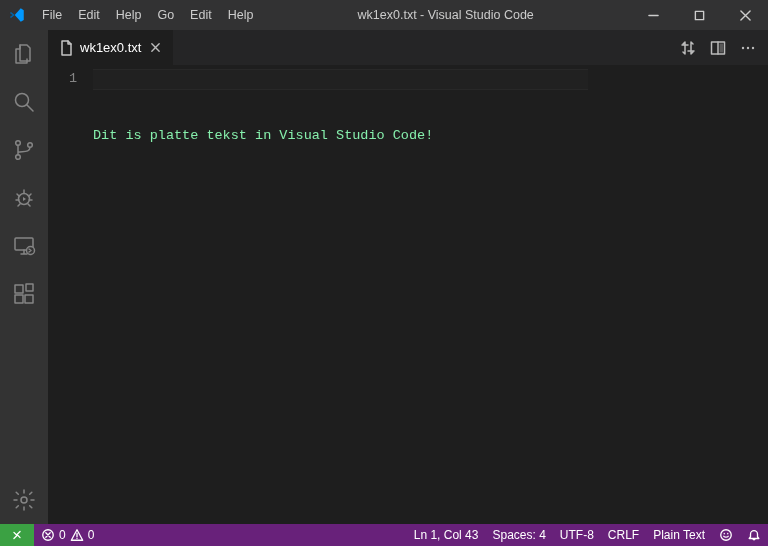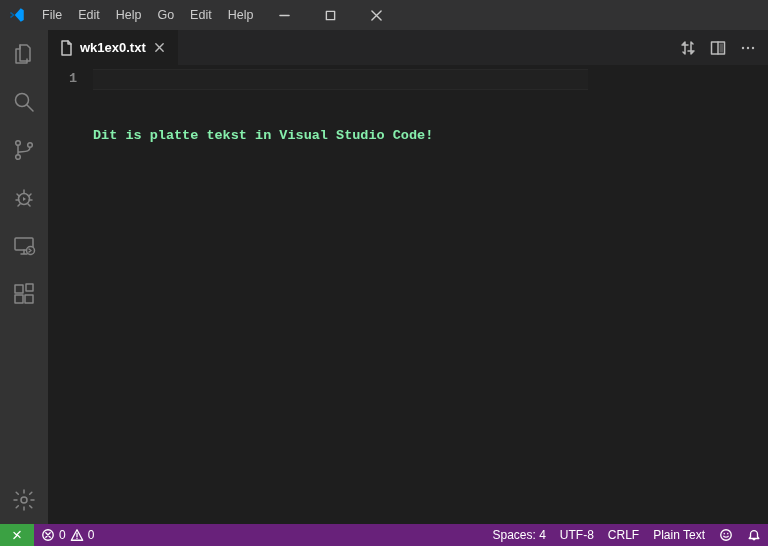--- a/index.html
+++ b/index.html
@@ -10,21 +10,21 @@
   .titlebar { height: 30px; background: #323233; display: flex; align-items: center; color: #cccccc; }
   .titlebar .logo { width: 34px; display:flex; align-items:center; justify-content:center; }
   .titlebar .logo svg { width: 18px; height: 18px; }
   .menu { display: flex; height: 100%; }
   .menu-item { padding: 0 8px; display:flex; align-items:center; height:100%; color:#cccccc; font-size: 12.5px; }
   .title { flex:1; text-align:center; font-size:12.5px; color:#cccccc; }
   .win-controls { display:flex; height:100%; }
   .win-btn { width:46px; display:flex; align-items:center; justify-content:center; color:#cccccc; }
 
   
-  .body { flex:1; display:flex; min-height:0;font-weight:bold; }
+  .body { flex:1; display:flex; min-height:0; }
   .activitybar { width:48px; background:#333333; display:flex; flex-direction:column; justify-content:space-between; }
   .act-top, .act-bottom { display:flex; flex-direction:column; }
   .act-item { width:48px; height:48px; display:flex; align-items:center; justify-content:center; color:#858585; position:relative; }
   .act-item svg { width:24px; height:24px; }
 
   
   .editor-col { flex:1; display:flex; flex-direction:column; min-width:0; background:#1e1e1e; position:relative; }
   .tabbar { height:35px; background:#252526; display:flex; align-items:stretch; }
   .tab { display:flex; align-items:center; background:#1e1e1e; padding:0 10px; gap:6px; color:#fff; font-size:13px; border-right:1px solid #252526;}
   .tab .icon { width:16px; height:16px; display:flex; align-items:center; justify-content:center; }
@@ -64,20 +64,21 @@
         </svg>
     </div>
     <div class="menu">
       <div class="menu-item">File</div>
       <div class="menu-item">Edit</div>
       <div class="menu-item">Help</div>
       <div class="menu-item">Go</div>
       <div class="menu-item">Edit</div>
       <div class="menu-item">Help</div>
     </div>
+    <div class="title">wk1ex0.txt - Visual Studio Code</div>
     <div class="win-controls">
       <div class="win-btn">
           <svg viewBox="0 0 12 12" width="11" height="11">
             <path d="M1 6 H11"></path>
           </svg>
         </div>
       <div class="win-btn">
           <svg viewBox="0 0 12 12" width="11" height="11">
             <rect x="1.5" y="1.5" width="9" height="9"></rect>
           </svg>
@@ -216,20 +217,21 @@
           </svg>
         <span>0</span>
         <svg viewBox="0 0 16 16">
             <path d="M8 2 L14.5 14 H1.5 Z"></path>
             <path d="M8 6v4M8 12v0"></path>
           </svg>
         <span>0</span>
       </div>
     </div>
     <div class="sb-right">
+      <div class="sb-item">Ln 1, Col 43</div>
       <div class="sb-item">Spaces: 4</div>
       <div class="sb-item">UTF-8</div>
       <div class="sb-item">CRLF</div>
       <div class="sb-item">Plain Text</div>
       <div class="sb-item">
         <svg viewBox="0 0 16 16">
             <circle cx="8" cy="8" r="6"></circle>
             <path d="M5.5 9.5c1 1.3 4 1.3 5 0M6 6.3v.4M10 6.3v.4"></path>
           </svg>
       </div>

